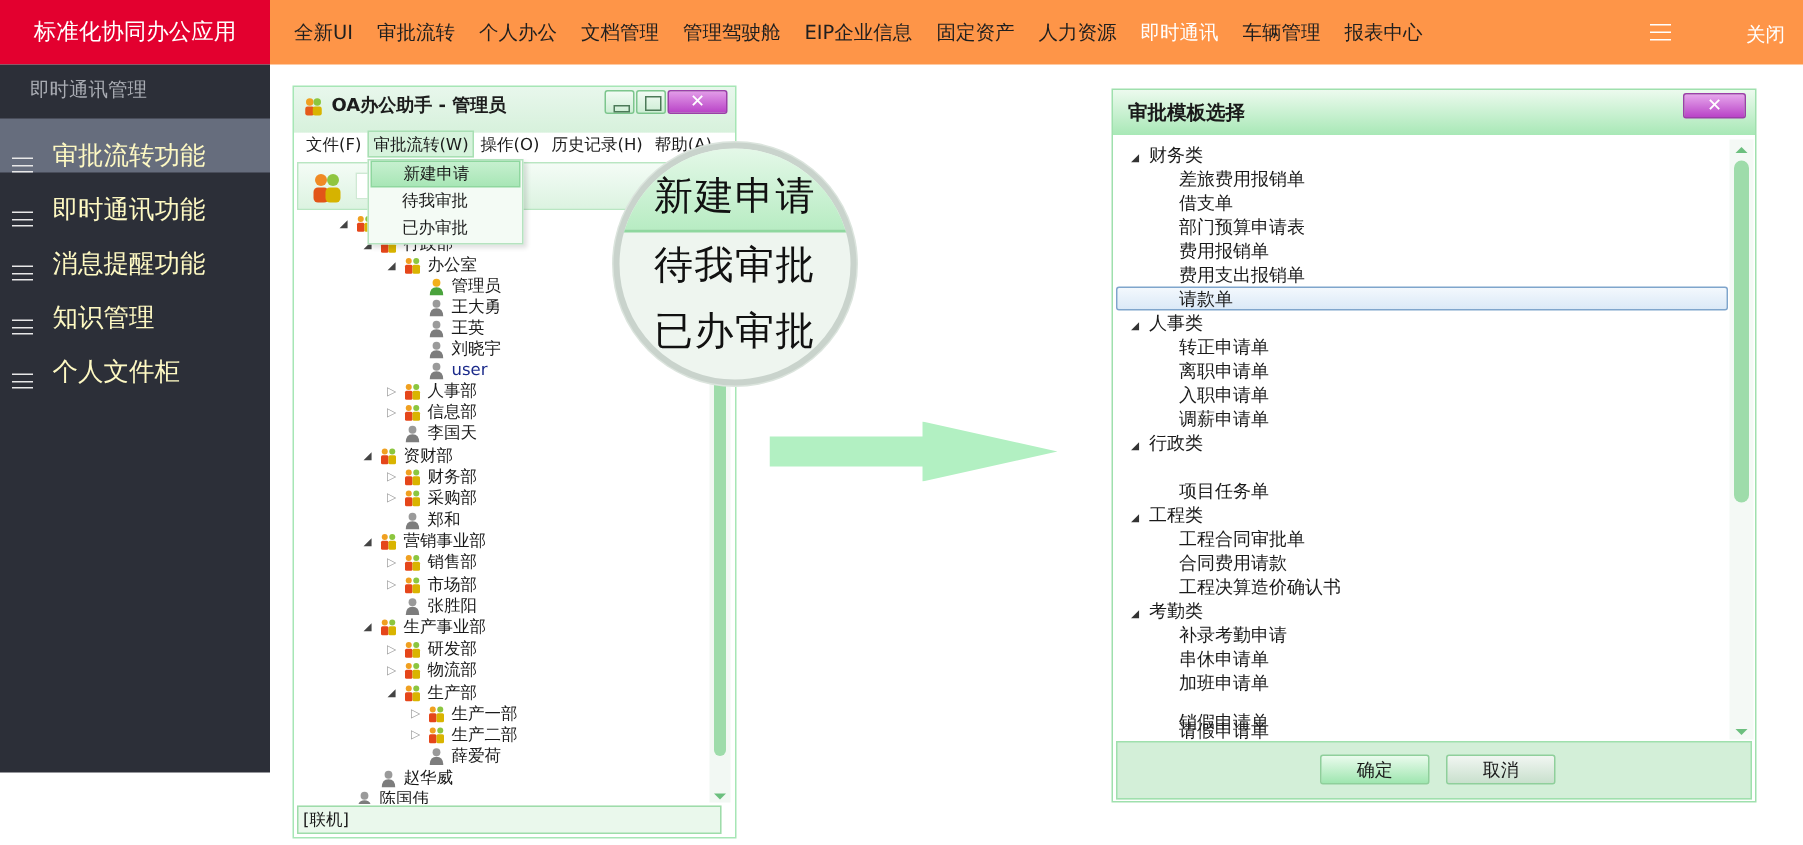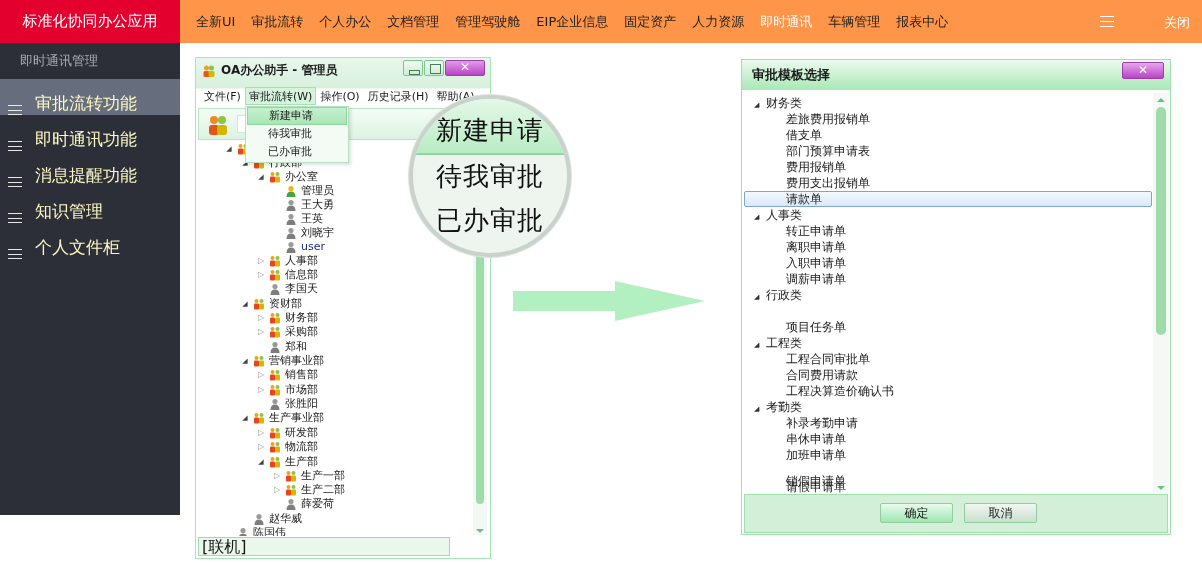--- a/index.html
+++ b/index.html
@@ -51,21 +51,21 @@
   .tnode { position: absolute; height: 14px; line-height: 14px; display: flex; align-items: center; white-space: nowrap; }
   .tnode .tog { width: 10px; font-size: 7px; color: #444; text-align: center; margin-right: 3px; cursor: pointer; }
   .tnode .tog.col { color: #9a9a9a; font-size: 8px; }
   .tnode .ico { width: 12px; height: 12px; margin-right: 4px; }
   .tnode .lbl { cursor: pointer; }
   .tnode .lbl.blue { color: #1b2a8a; }
 
   .oa-scroll { position: absolute; left: 277px; top: 84px; width: 14px; height: 393px; background: #f2f8f3; }
   .oa-scroll .thumb { position: absolute; left: 3px; top: 10px; width: 8px; height: 352px; background: #9edcaa; border-radius: 4px; }
   .oa-scroll .down { position: absolute; left: 3px; bottom: 2px; width: 0; height: 0; border-left: 4px solid transparent; border-right: 4px solid transparent; border-top: 4px solid #6cbf7e; }
-  .oa-status { position: absolute; left: 2px; top: 479px; width: 252px; height: 19px; border: 1px solid #9edcaa; background: #eaf8ec; font-size: 16px; line-height: 17px; padding-left: 3px; color: #1a1a1a; }
+  .oa-status { position: absolute; left: 2px; top: 479px; width: 283px; height: 19px; border: 1px solid #9edcaa; background: #eaf8ec; font-size: 11px; line-height: 17px; padding-left: 3px; color: #1a1a1a; }
 
   
   .magnifier { position: absolute; left: 409px; top: 95px; width: 162px; height: 162px; border-radius: 50%; border: 4px solid #c9d3cc; background: #eef5ef; overflow: hidden; z-index: 4; box-shadow: 0 0 0 1px #dbe4dd; }
   .magnifier .mg-band { position: absolute; left: 0; top: 0; width: 100%; height: 56px; background: linear-gradient(#e4f8e8, #b8ecc3); border-bottom: 2px solid #8fd79f; }
   .magnifier .mg-item { position: absolute; left: 0; width: 100%; text-align: center; font-size: 26px; color: #111; letter-spacing: 1px; }
 
   
   .arrow { position: absolute; left: 513px; top: 281px; width: 192px; height: 40px; }
 
   

